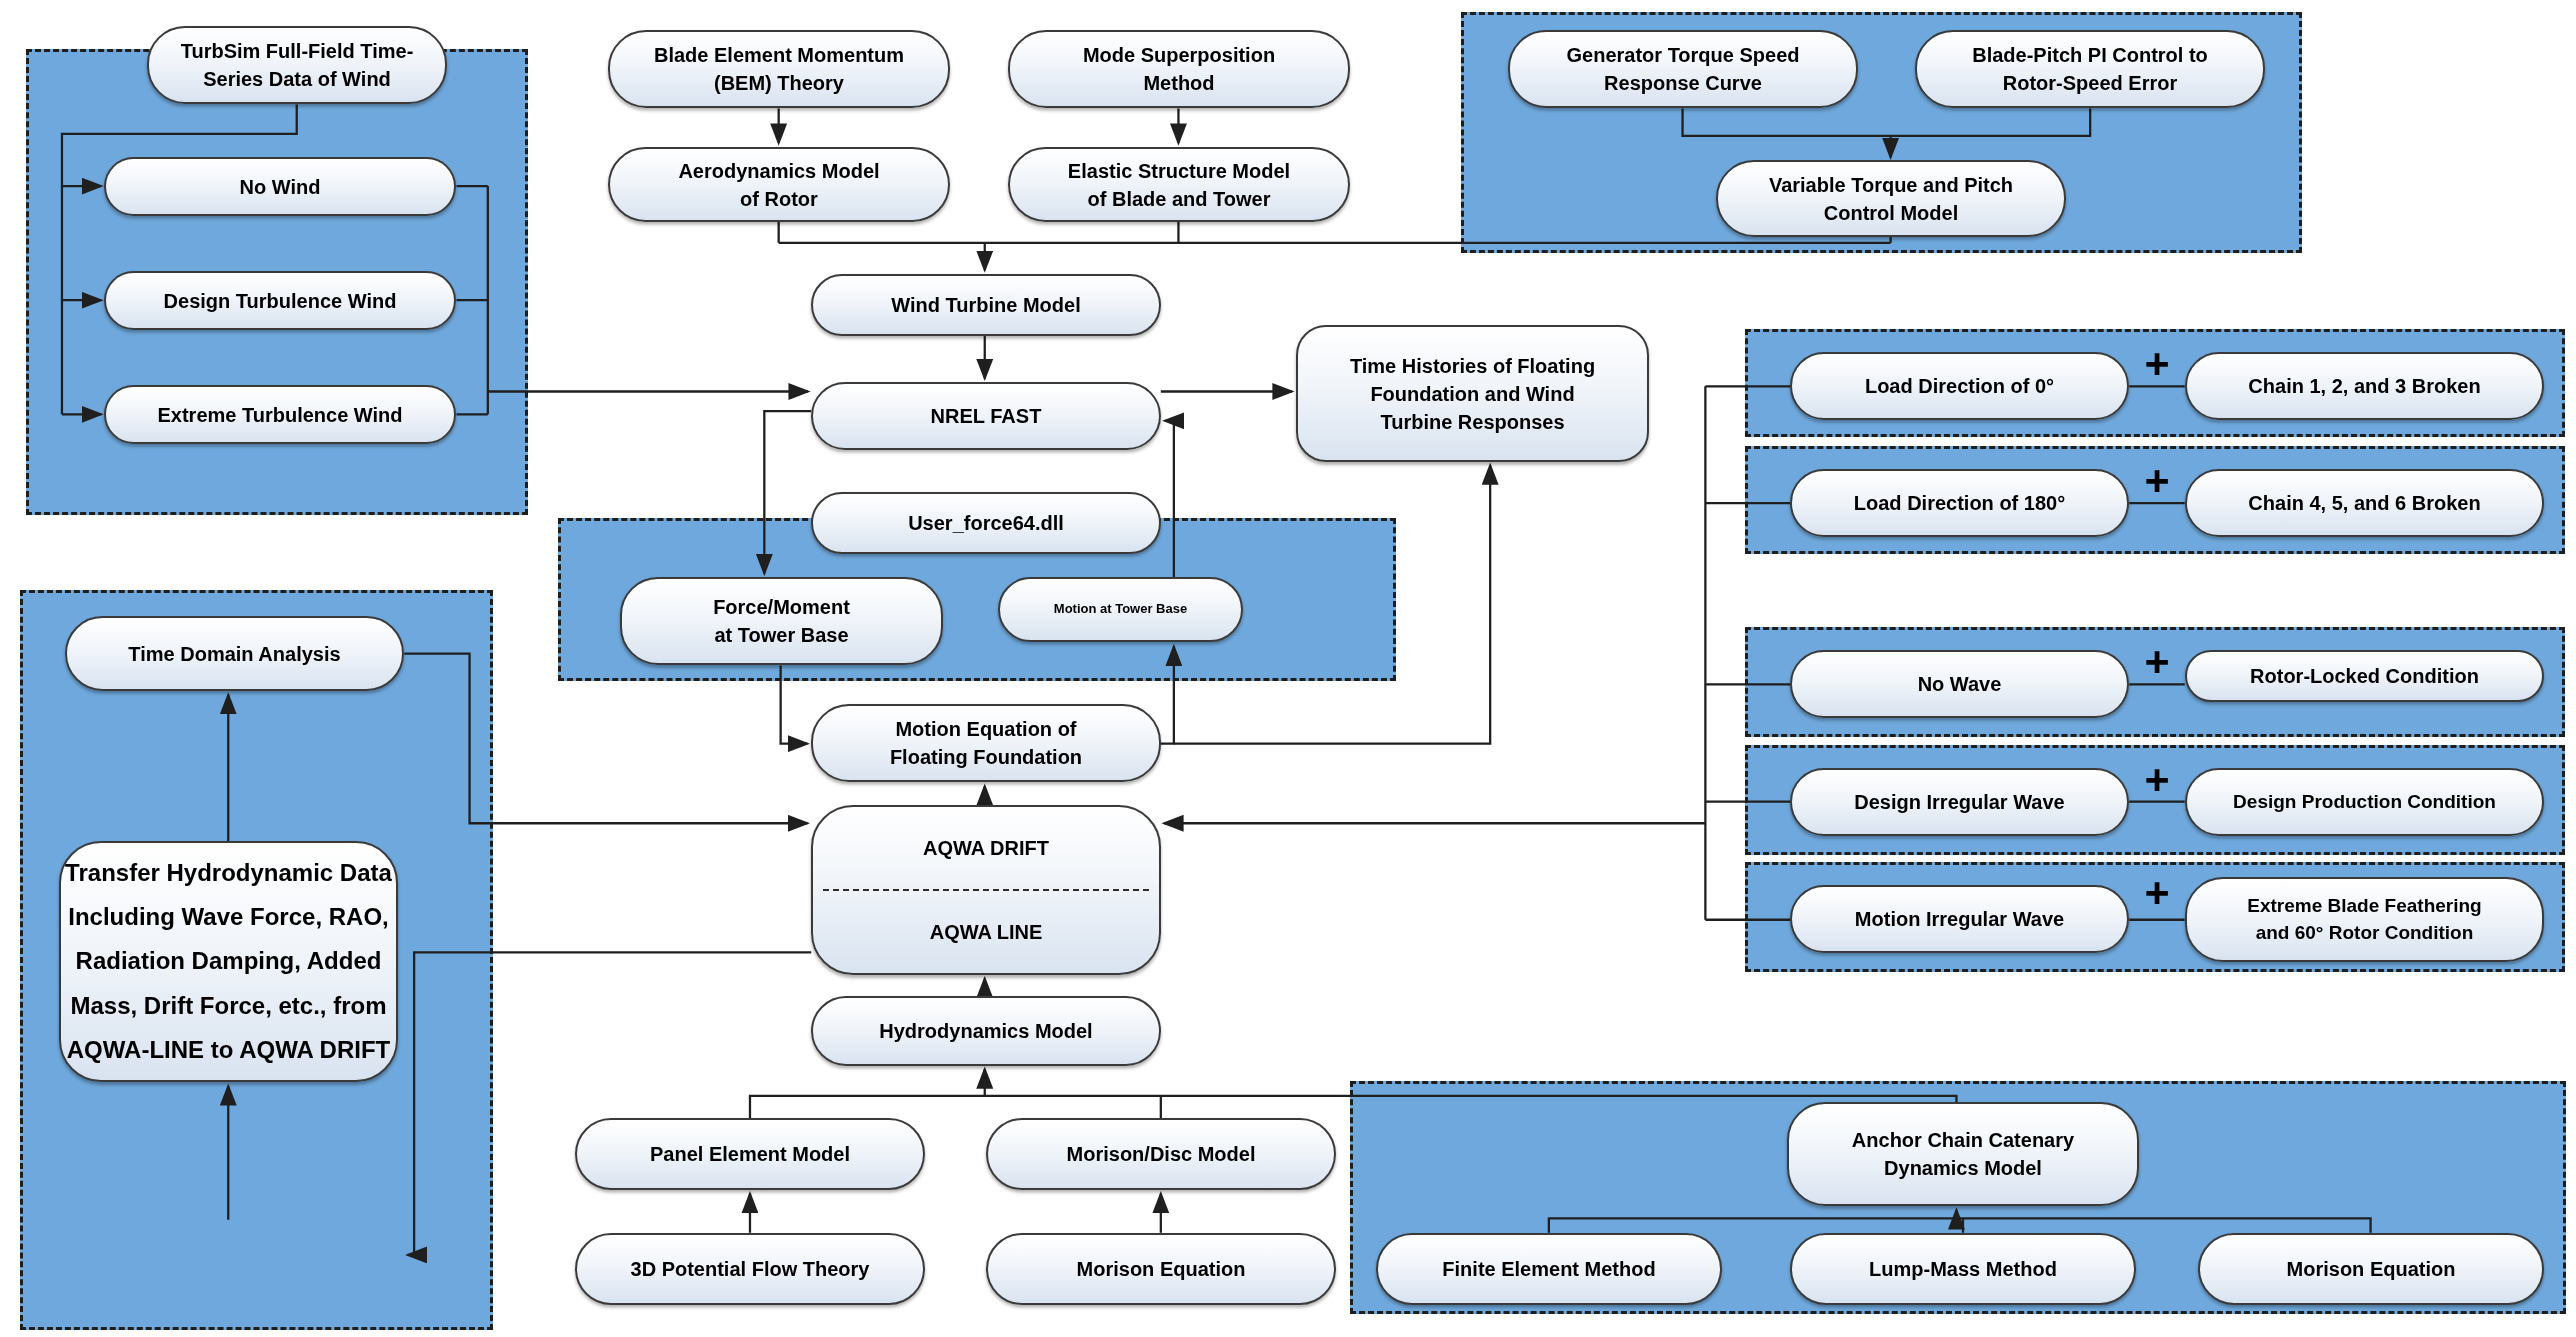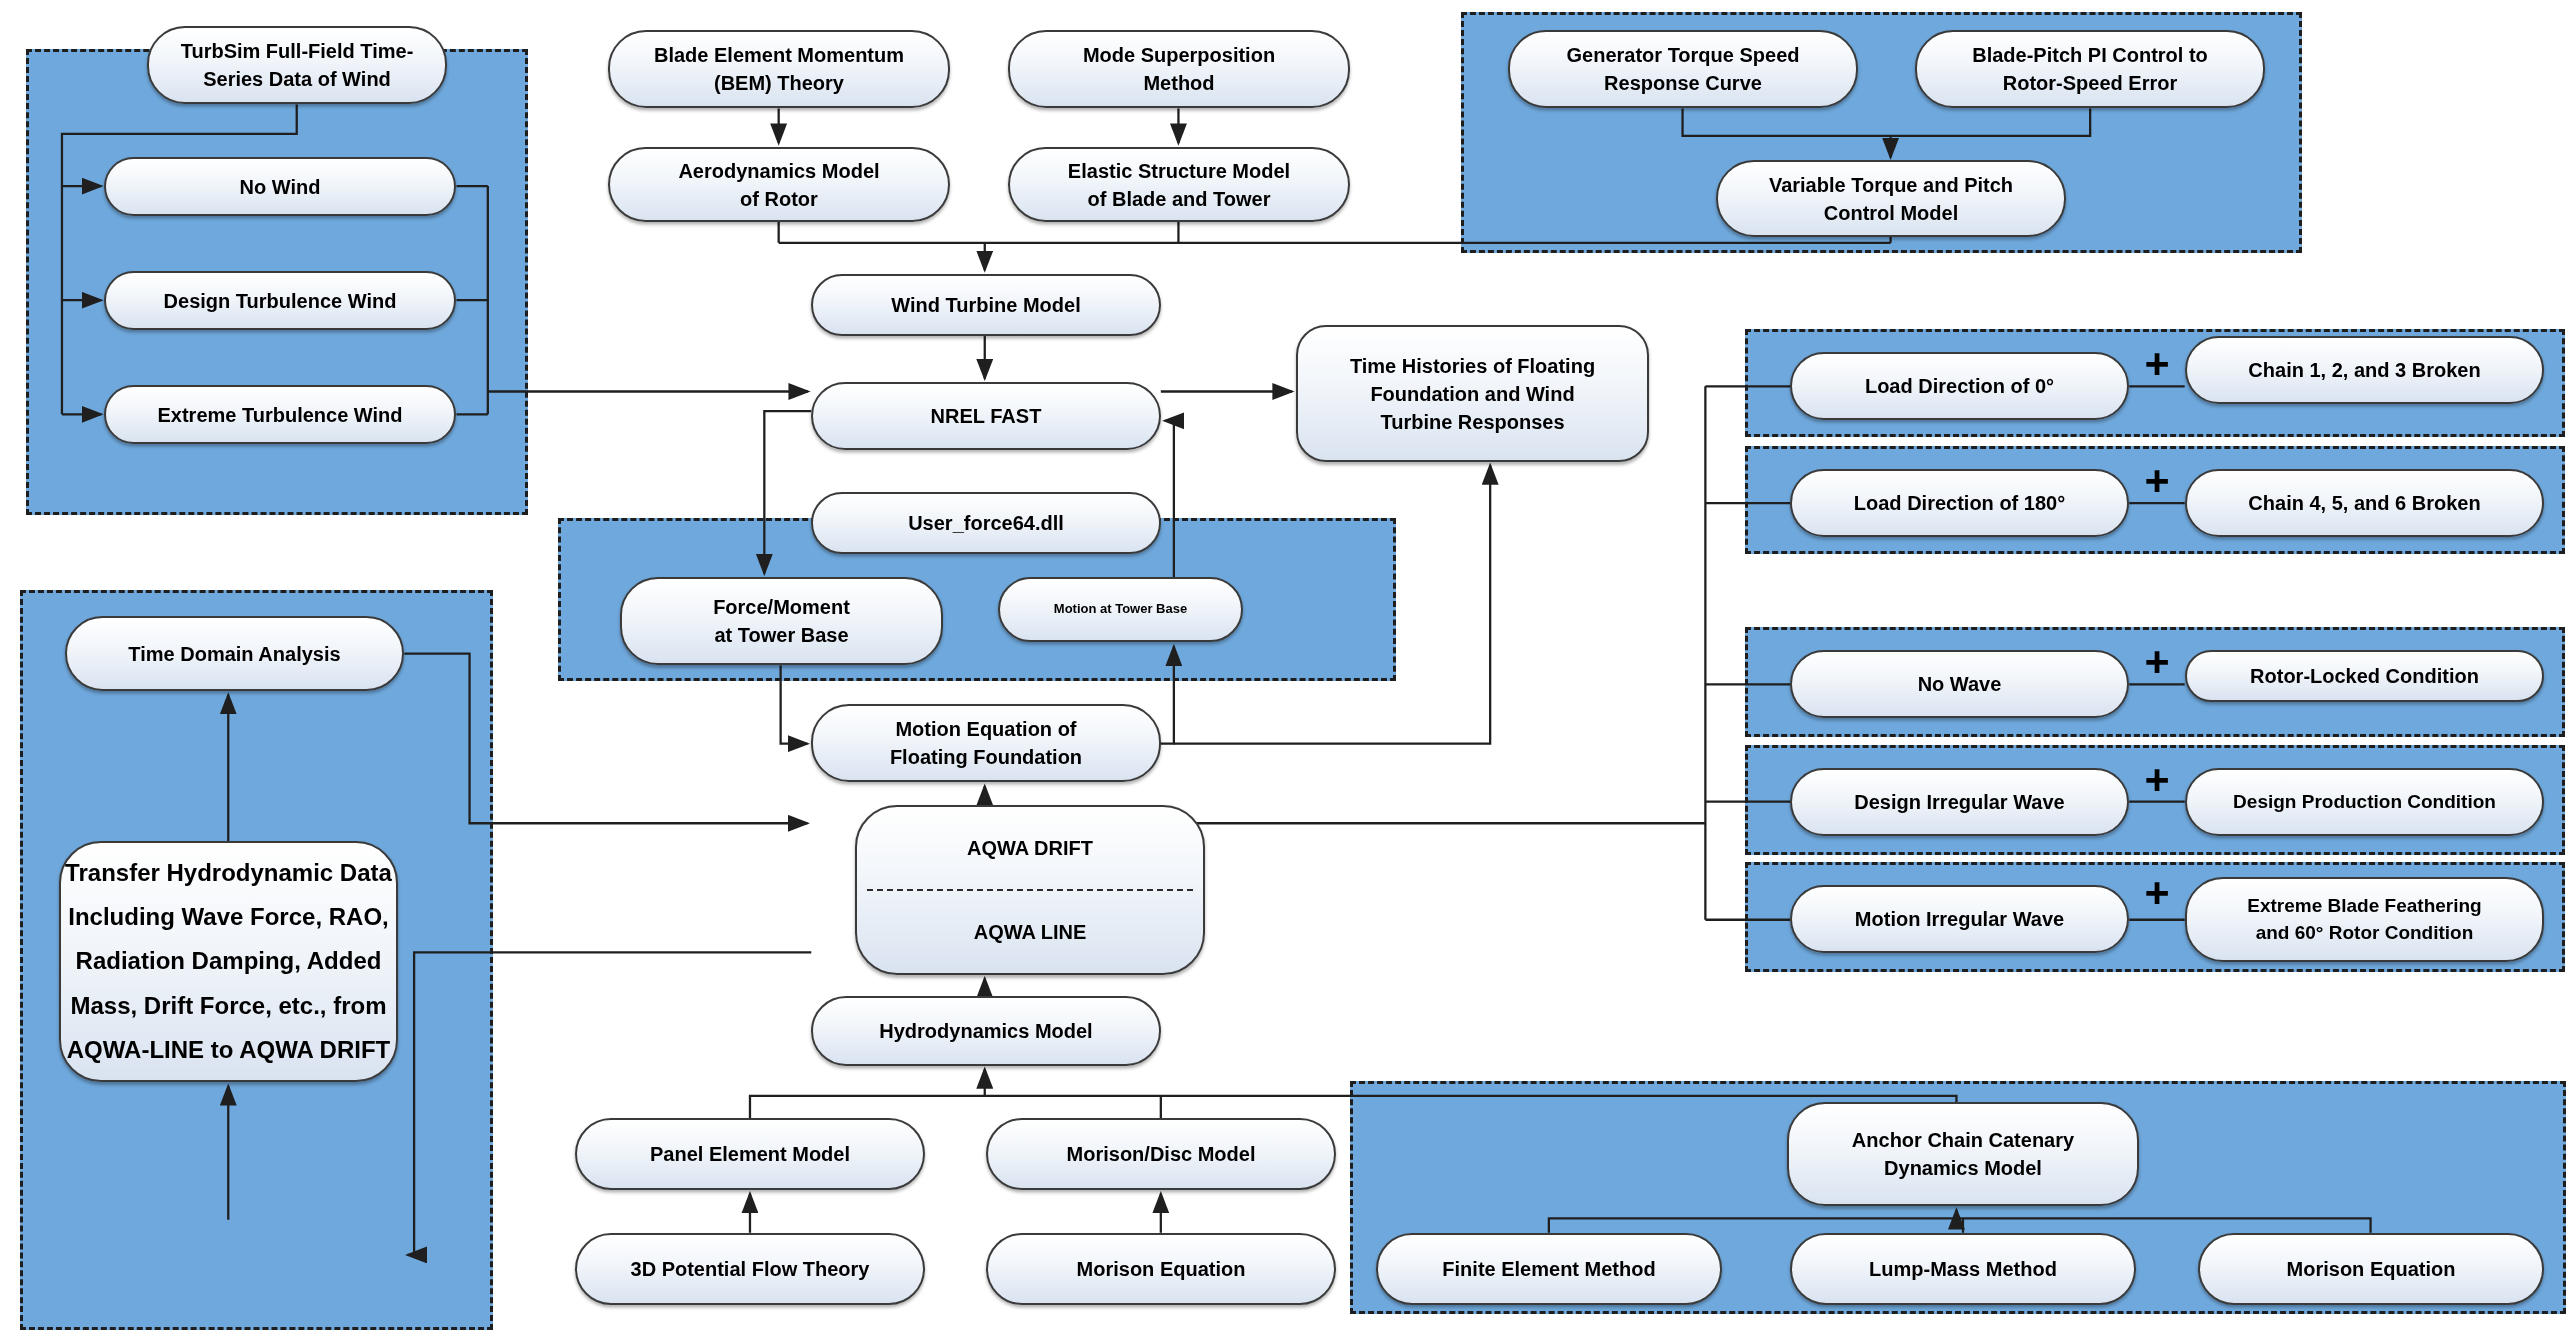--- a/index.html
+++ b/index.html
@@ -16,21 +16,21 @@
   .pill{
     position:absolute;display:flex;align-items:center;justify-content:center;
     text-align:center;box-sizing:border-box;z-index:3;
     background:linear-gradient(180deg,#ffffff 0%,#f1f5fa 45%,#d9e3f0 100%);
     border:2px solid #3a3a3a;border-radius:38px;
     font-size:20px;line-height:1.4;white-space:pre-line;
     box-shadow:0 2.6px 3.3px rgba(0,0,0,0.30);
   }
   .pill.sq{border-radius:30px;}
   .pill.big{border-radius:42px;}
-  .aqwa{flex-direction:column;padding:0;margin-left:44px;}
+  .aqwa{flex-direction:column;padding:0;}
   .aqwa .half{flex:1;display:flex;align-items:center;justify-content:center;width:100%;}
   .aqwa .divider{width:94%;border-top:2.6px dashed #2b2b2b;height:0;}
   .plus{
     position:absolute;z-index:4;font-size:43px;font-weight:bold;line-height:1;
     width:39px;text-align:center;transform:translateX(-50%);
   }
   .transfer{font-size:24px;line-height:1.85;}
 </style>
 </head>
 <body>
@@ -140,21 +140,21 @@
   <div class="pill" style="left:811px;top:996px;width:350px;height:70px;">Hydrodynamics Model</div>
 
   <div class="pill" style="left:65px;top:616px;width:339px;height:75px;">Time Domain Analysis</div>
   <div class="pill big transfer" style="left:59px;top:841px;width:339px;height:241px;">Transfer Hydrodynamic Data
 Including Wave Force, RAO,
 Radiation Damping, Added
 Mass, Drift Force, etc., from
 AQWA-LINE to AQWA DRIFT</div>
 
   <div class="pill" style="left:1790px;top:352px;width:339px;height:68px;">Load Direction of 0°</div>
-  <div class="pill" style="left:2185px;top:336px;width:359px;height:68px;">Chain 1, 2, and 3 Broken</div>
+  <div class="pill" style="left:2185px;top:352px;width:359px;height:68px;">Chain 1, 2, and 3 Broken</div>
   <div class="plus" style="left:2157px;top:342px;">+</div>
 
   <div class="pill" style="left:1790px;top:469px;width:339px;height:68px;">Load Direction of 180°</div>
   <div class="pill" style="left:2185px;top:469px;width:359px;height:68px;">Chain 4, 5, and 6 Broken</div>
   <div class="plus" style="left:2157px;top:459px;">+</div>
 
   <div class="pill" style="left:1790px;top:650px;width:339px;height:68px;">No Wave</div>
   <div class="pill" style="left:2185px;top:650px;width:359px;height:52px;">Rotor-Locked Condition</div>
   <div class="plus" style="left:2157px;top:640px;">+</div>
 

